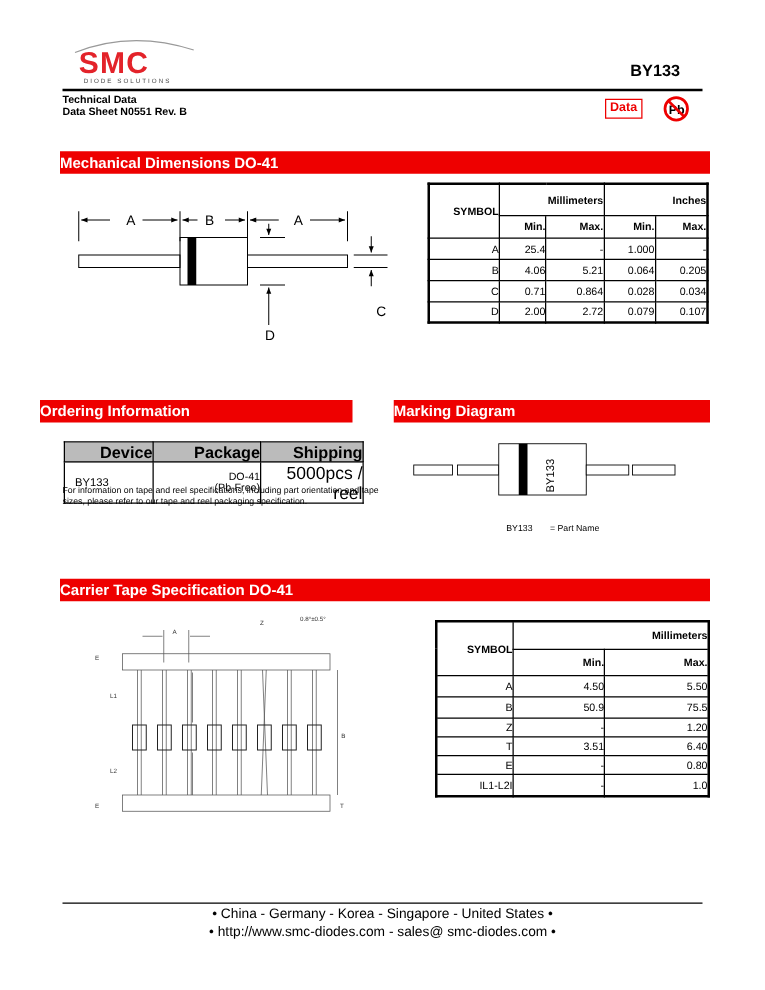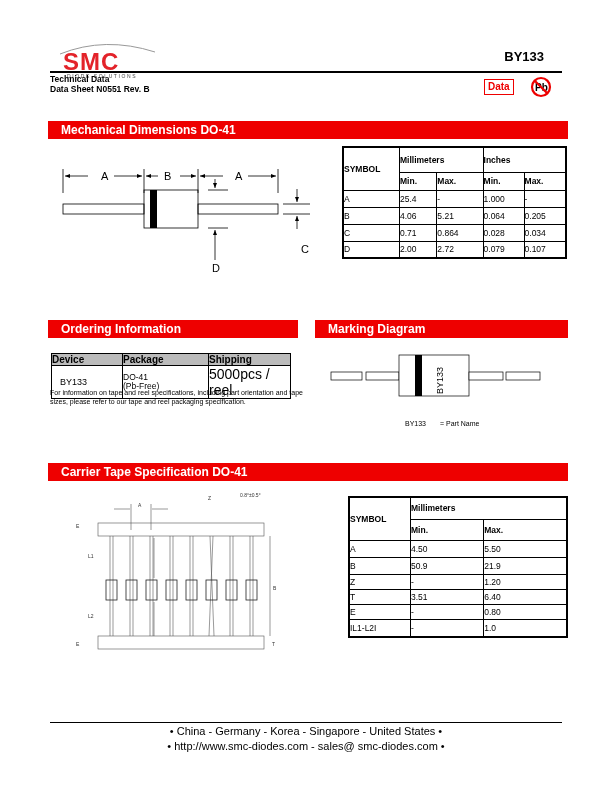--- a/index.html
+++ b/index.html
@@ -1,28 +1,28 @@
 <!DOCTYPE html>
 <html><head>
 <meta charset="utf-8">
 <style>
   html,body{margin:0;padding:0;background:#fff;}
   body{width:612px;height:792px;position:relative;overflow:hidden;font-family:"Liberation Sans",sans-serif;color:#000;}
   .abs{position:absolute;}
-  .logo{left:55px;top:40px;width:105px;height:40px;}
+  .logo{left:55px;top:28px;width:105px;height:40px;}
   .title-part{right:68px;top:49px;font-size:13px;font-weight:bold;}
   .hdr-line{left:50px;top:71px;width:512px;height:2px;background:#000;}
   .techdata{left:50px;top:74px;font-size:8.5px;font-weight:bold;line-height:10px;}
   .rohs{left:484px;top:79px;border:1.5px solid #e00;color:#e00;font-weight:bold;font-size:10px;padding:1px 3px;line-height:12px;}
   .pb{left:530px;top:76px;width:20px;height:20px;}
-  .sect{background:#ee0000;color:#fff;font-weight:bold;font-size:12px;line-height:18px;padding-left:13px;box-sizing:border-box;}
+  .sect{background:#ee0000;color:#fff;font-weight:bold;font-size:12px;line-height:18px;padding-left:0;box-sizing:border-box;}
   table{border-collapse:collapse;font-size:8.5px;}
-  table td,table th{border:1px solid #000;text-align:left;padding:0;}
+  table td,table th{border:1px solid #000;text-align:right;padding:0;}
   .tbl-outer{border:2px solid #000;}
-  .ord th{background:#bbb;font-size:10px;font-weight:bold;height:11px;}
+  .ord th{background:#bbb;font-size:13px;font-weight:bold;height:11px;}
   .note{left:50px;top:389px;width:260px;font-size:7px;line-height:8.5px;}
   .footline{left:50px;top:722px;width:512px;height:1px;background:#000;}
   .foot{left:50px;width:512px;text-align:center;font-size:11px;line-height:14px;}
 </style>
 </head>
 <body>
 
 <div class="abs logo">
   <svg width="105" height="40" viewBox="0 0 105 40">
     <path d="M5 14 Q50 -4 100 12" fill="none" stroke="#999" stroke-width="1"></path>
@@ -133,21 +133,21 @@
       <td>D</td>
           <td>2.00</td>
           <td>2.72</td>
           <td>0.079</td>
           <td>0.107</td>
     </tr>
   </tbody>
     </table>
 </div>
 
-<div class="abs sect" style="left:48px;top:320px;width:250px;">Ordering Information</div>
+<div class="abs sect" style="left:32px;top:320px;width:250px;">Ordering Information</div>
 <div class="abs" style="left:51px;top:353px;">
   <table class="ord" style="width:240px;border:1.5px solid #000;">
     <tbody>
         <tr>
       <th style="width:70px;">Device</th>
       <th style="width:85px;">Package</th>
       <th>Shipping</th>
     </tr>
     <tr style="height:22px;">
       <td style="text-align:left;padding-left:8px;font-size:9px;">BY133</td>
@@ -247,21 +247,21 @@
       <td>Max.</td>
     </tr>
     <tr style="height:17px;">
           <td>A</td>
           <td>4.50</td>
           <td>5.50</td>
         </tr>
     <tr style="height:17px;">
           <td>B</td>
           <td>50.9</td>
-          <td>21.9</td>
+          <td>75.5</td>
         </tr>
     <tr style="height:15px;">
           <td>Z</td>
           <td>-</td>
           <td>1.20</td>
         </tr>
     <tr style="height:15px;">
           <td>T</td>
           <td>3.51</td>
           <td>6.40</td>

